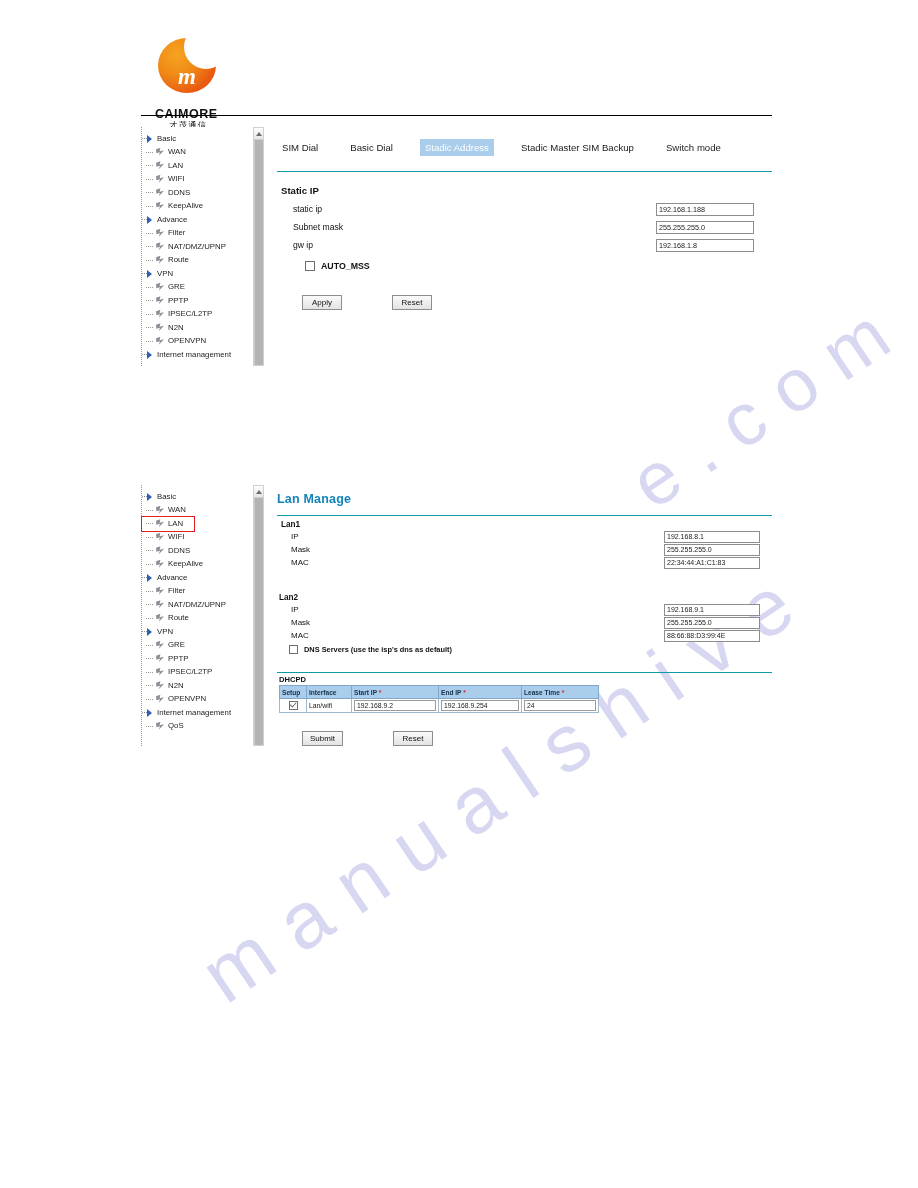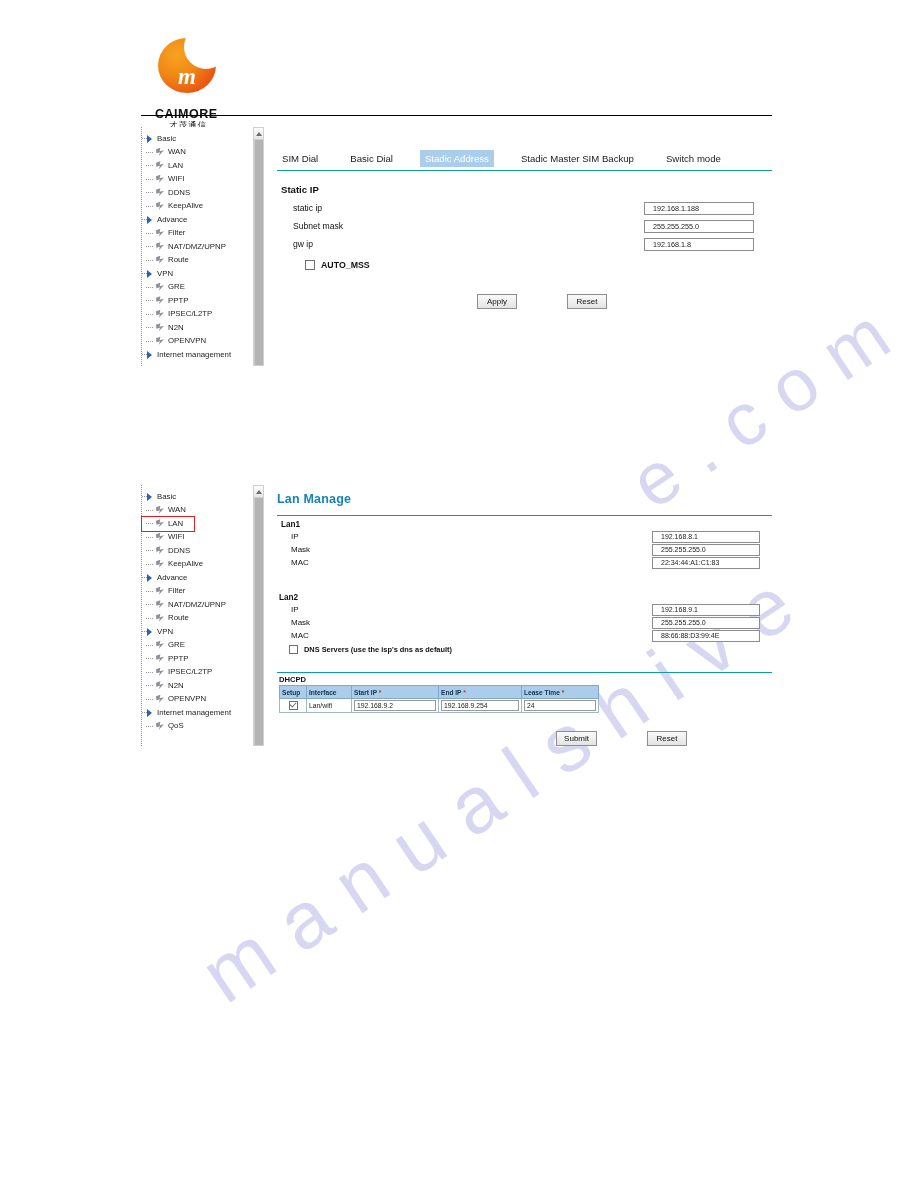--- a/index.html
+++ b/index.html
@@ -237,35 +237,34 @@
     font-size: 12.5px;
     font-weight: 700;
     margin: 7px 0 0 0;
     letter-spacing: 0.2px;
   }
   .tabbar {
     display: flex;
     align-items: flex-end;
     margin-top: 12px;
     border-bottom: 1.6px solid #0f9aa8;
-    padding-bottom: 3px;
+    padding-bottom: 15px;
   }
   .tab {
     font-size: 9.6px;
     color: #1a1a1a;
     padding: 2px 5px 2px 5px;
     margin-right: 22px;
     white-space: nowrap;
     line-height: 13px;
   }
   .tab:last-child { margin-right: 0; }
   .tab.active {
     background: #a9cdea;
     color: #ffffff;
-    margin-top: 11px;
   }
   .rule-teal {
     border: 0;
     border-top: 1.6px solid #0f9aa8;
     margin: 0;
   }
 
   
   .section-head {
     font-size: 9.6px;
@@ -287,21 +286,21 @@
   .fld {
     position: absolute;
     right: 18px;
     width: 92px;
     height: 11px;
     border: 1px solid #8d8d8d;
     background: #ffffff;
     font-size: 7.2px;
     line-height: 11px;
     color: #1a1a1a;
-    padding: 0 8px;
+    padding: 0 2px;
     box-sizing: content-box;
     font-family: "Liberation Sans", sans-serif;
     overflow: hidden;
     white-space: nowrap;
   }
   .check-row {
     display: flex;
     align-items: center;
     margin: 7px 0 0 28px;
   }
@@ -315,21 +314,21 @@
   }
   .check-label {
     font-size: 8.8px;
     font-weight: 700;
     color: #111111;
   }
   .check-label.small { font-size: 7.4px; }
 
   .btn-row {
     display: flex;
-    justify-content: flex-end;
+    justify-content: flex-start;
     margin-top: 24px;
     padding-right: 140px;
   }
   .btn-row.lan { margin-top: 18px; padding-right: 60px; }
   .btn {
     min-width: 40px;
     height: 15px;
     line-height: 13px;
     text-align: center;
     font-size: 8px;

